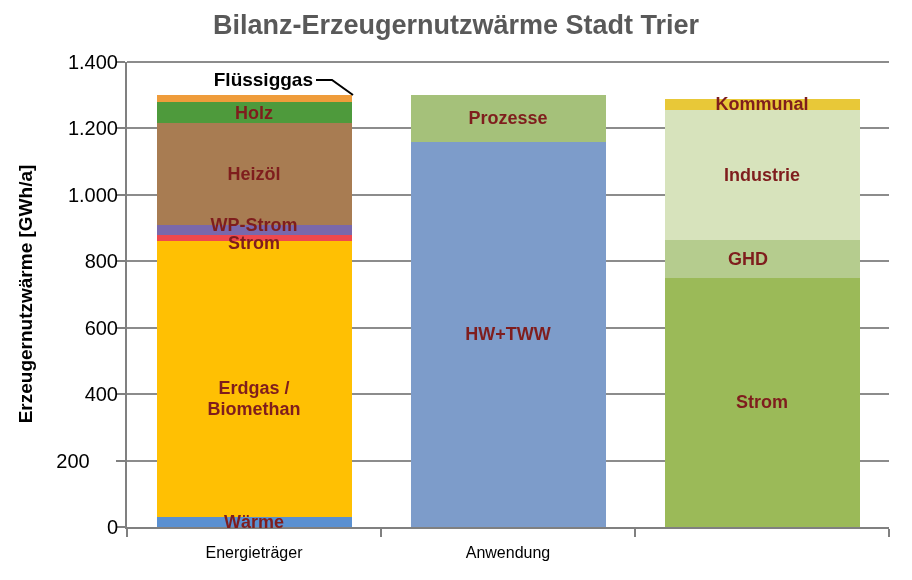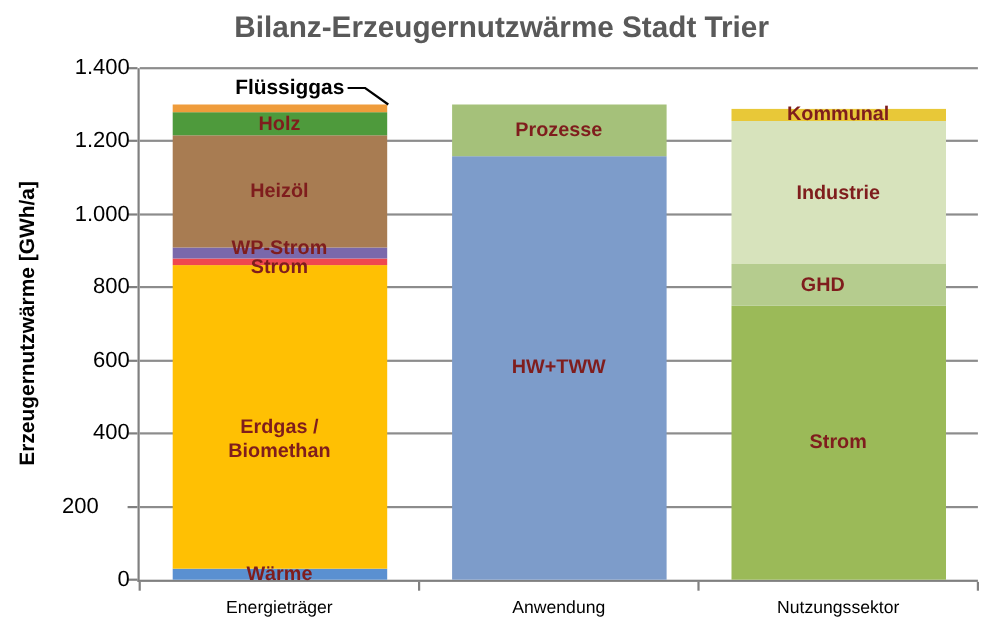--- a/index.html
+++ b/index.html
@@ -176,21 +176,20 @@
       <div class="seg-label" style="left: 381px; top: 56.4643px;">Prozesse</div>
       <div class="cat-label" style="left: 271px;">Anwendung</div>
       <div class="bar-seg" style="left: 537.5px; width: 195px; bottom: 0px; height: 249.107px; background: rgb(155, 186, 88);"></div>
       <div class="seg-label" style="left: 635px; top: 340.446px;">Strom</div>
       <div class="bar-seg" style="left: 537.5px; width: 195px; bottom: 249.107px; height: 38.1964px; background: rgb(181, 204, 142);"></div>
       <div class="seg-label" style="left: 621px; top: 196.795px;">GHD</div>
       <div class="bar-seg" style="left: 537.5px; width: 195px; bottom: 287.304px; height: 129.536px; background: rgb(215, 227, 188);"></div>
       <div class="seg-label" style="left: 635px; top: 112.929px;">Industrie</div>
       <div class="bar-seg" style="left: 537.5px; width: 195px; bottom: 416.839px; height: 11.625px; background: rgb(232, 200, 56);"></div>
       <div class="seg-label" style="left: 635px; top: 42.3482px; text-align: center;">Kommunal</div>
-      <div class="cat-label" style="left: 525px;">Nutzungssektor</div>
       <div class="xtick" style="left: -1px;"></div>
       <div class="xtick" style="left: 253px;"></div>
       <div class="xtick" style="left: 507px;"></div>
       <div class="xtick" style="left: 761px;"></div>
     </div>
 
   <div class="callout-label">Flüssiggas</div>
   <svg id="callout-svg" width="912" height="580">
     <polyline points="316,80 332,80 353,95" fill="none" stroke="#000000" stroke-width="2"></polyline>
   </svg>

